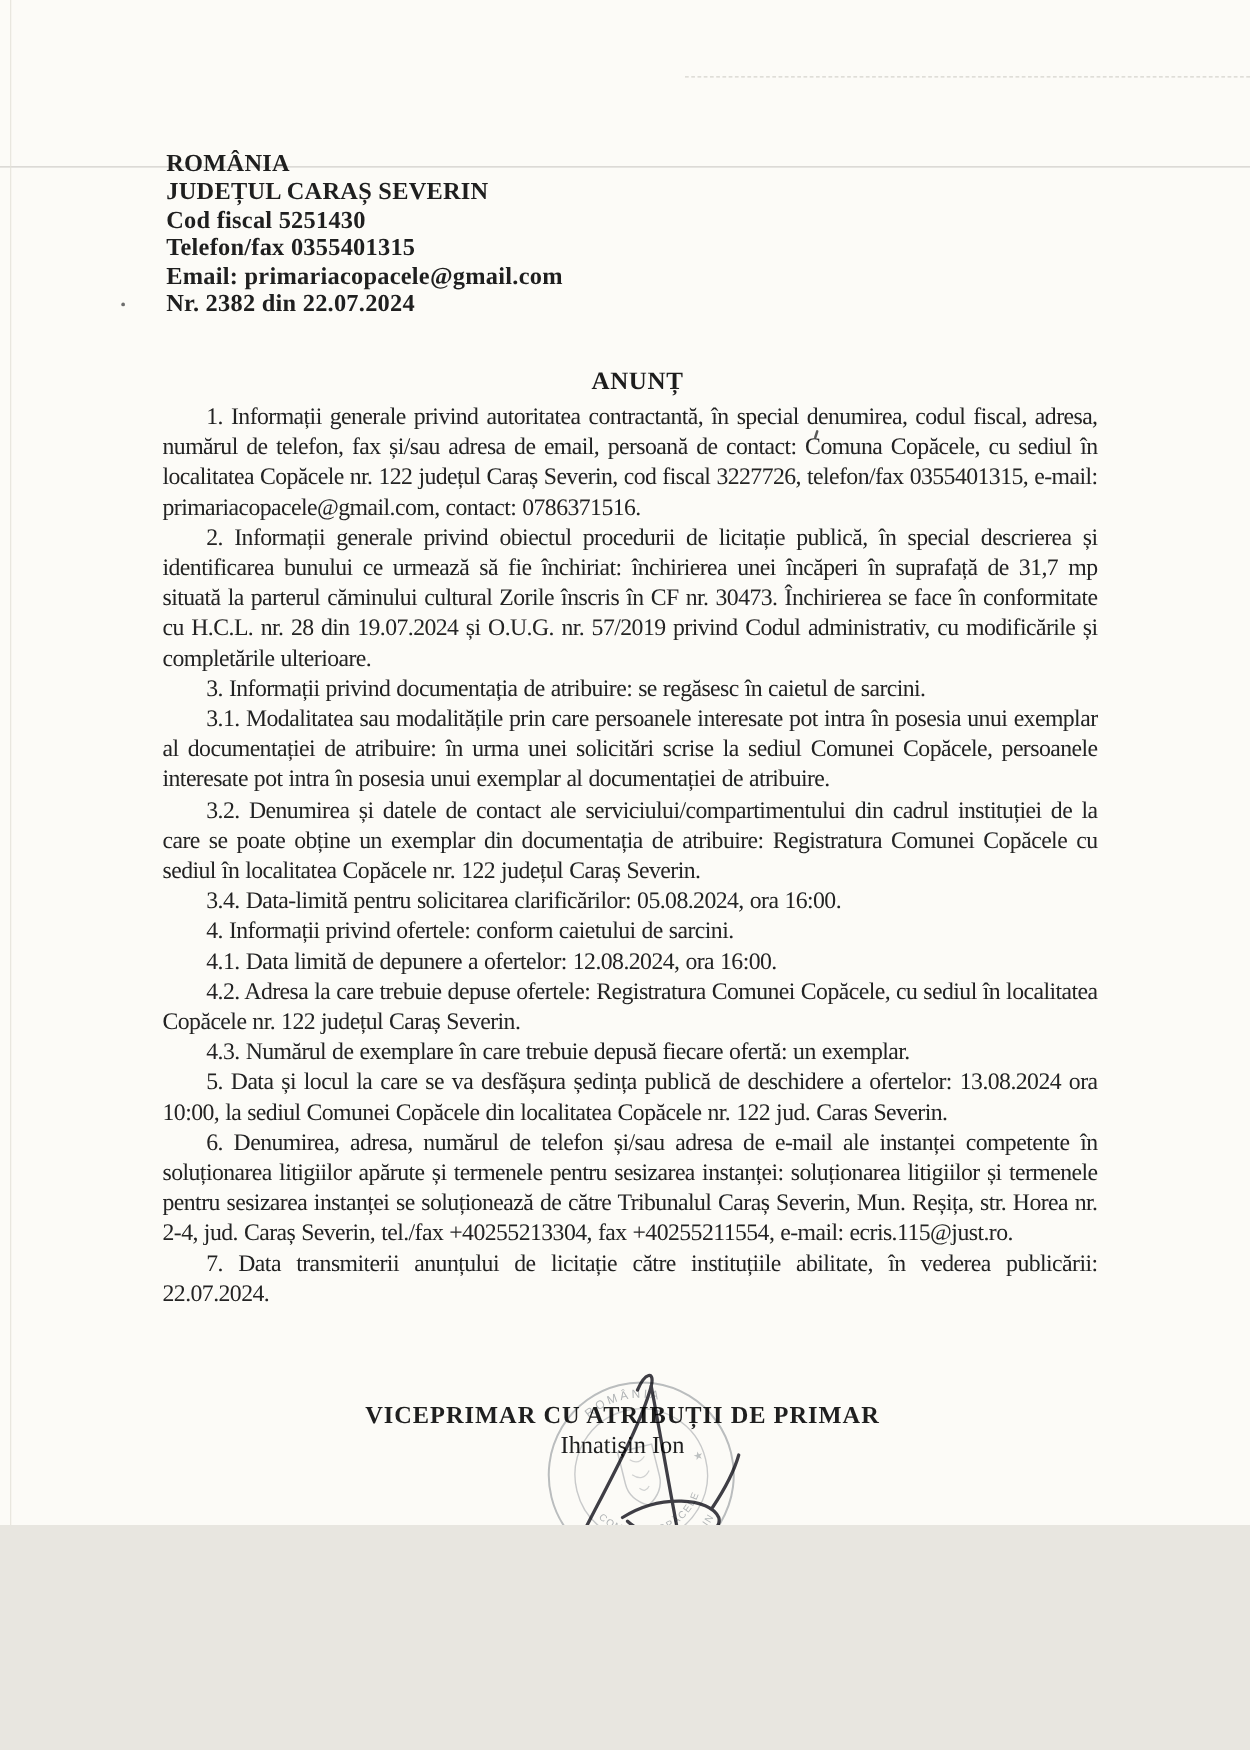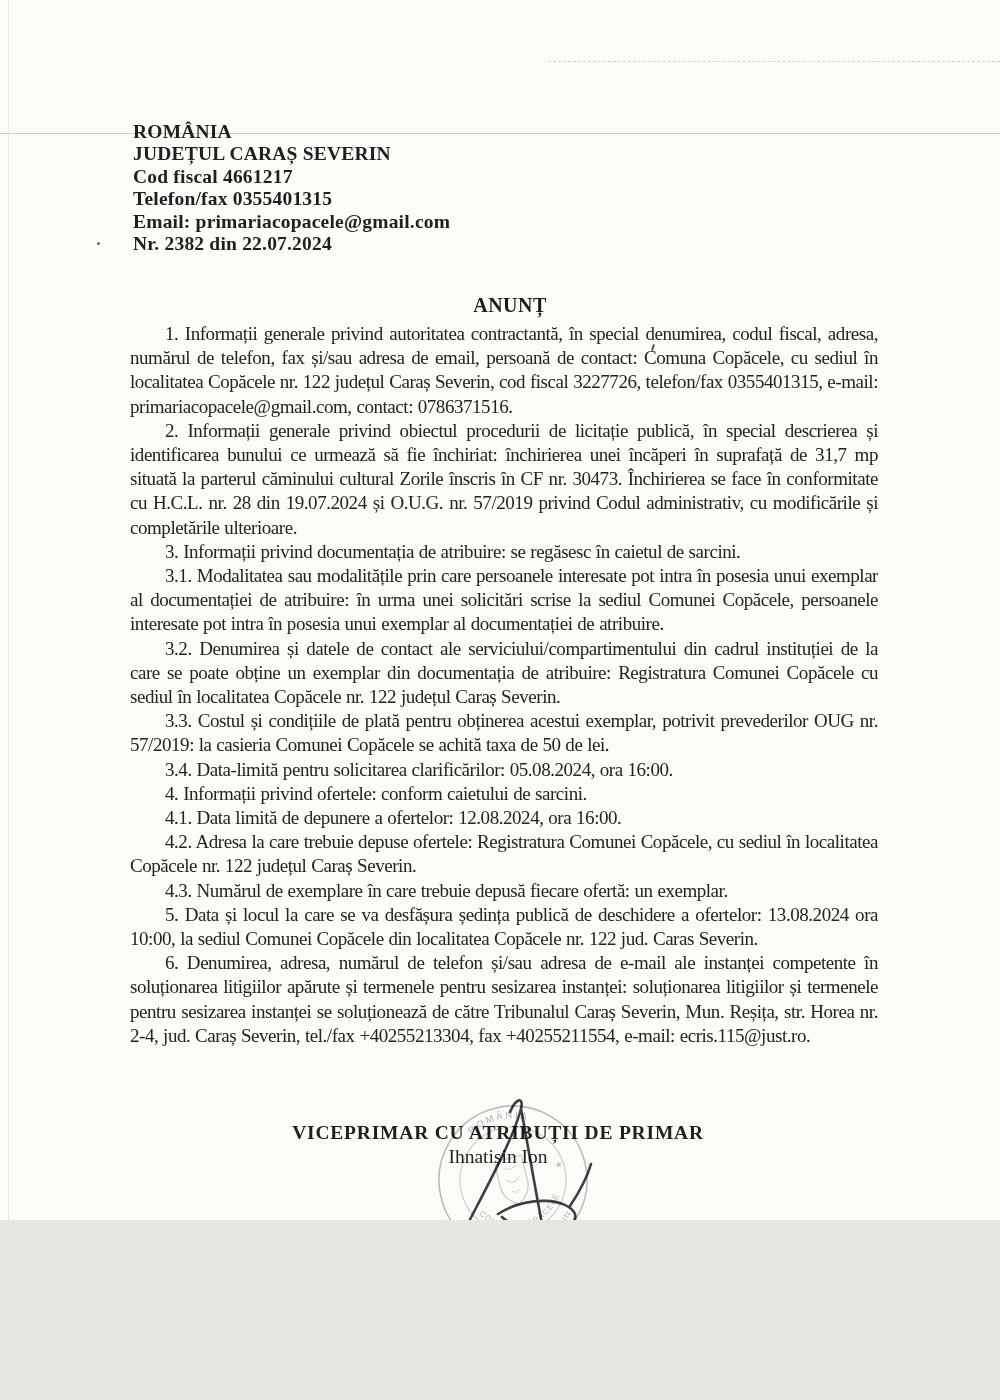--- a/index.html
+++ b/index.html
@@ -67,42 +67,42 @@
   <div class="artifact hline-mid"></div>
   <div class="artifact vline-left"></div>
   <div class="artifact hline-bottom"></div>
   <div class="artifact speck1"></div>
   <div class="artifact speck2"></div>
   <div class="artifact speck3"></div>
 
   <header class="doc-header">
     <div>ROMÂNIA</div>
     <div>JUDEȚUL CARAȘ SEVERIN</div>
-    <div>Cod fiscal 4661217</div>
+    <div>Cod fiscal 5251430</div>
     <div>Telefon/fax 0355401315</div>
     <div>Email: primariacopacele@gmail.com</div>
     <div>Nr. 2382 din 22.07.2024</div>
   </header>
 
   <h1 class="doc-title">ANUNȚ</h1>
 
   <main class="doc-body">
     <p>1.  Informații generale privind autoritatea contractantă, în special denumirea, codul fiscal, adresa, numărul de telefon, fax și/sau adresa de email, persoană de contact: Comuna Copăcele, cu sediul în localitatea Copăcele nr. 122 județul Caraș Severin, cod fiscal 3227726, telefon/fax 0355401315, e-mail: primariacopacele@gmail.com, contact: 0786371516.</p>
     <p>2. Informații generale privind obiectul procedurii de licitație publică, în special descrierea și identificarea bunului ce urmează să fie închiriat: închirierea unei încăperi în suprafață de 31,7 mp situată la parterul căminului cultural Zorile înscris în CF nr. 30473. Închirierea se face în conformitate cu H.C.L. nr. 28 din 19.07.2024 și O.U.G. nr. 57/2019 privind Codul administrativ, cu modificările și completările ulterioare.</p>
     <p>3.  Informații privind documentația de atribuire: se regăsesc în caietul de sarcini.</p>
     <p>3.1. Modalitatea sau modalitățile prin care persoanele interesate pot intra în posesia unui exemplar al documentației de atribuire: în urma unei solicitări scrise la sediul Comunei Copăcele, persoanele interesate pot intra în posesia unui exemplar al documentației de atribuire.</p>
     <p>3.2. Denumirea și datele de contact ale serviciului/compartimentului din cadrul instituției de la care se poate obține un exemplar din documentația de atribuire: Registratura Comunei Copăcele cu sediul în localitatea Copăcele nr. 122 județul Caraș Severin.</p>
-    <p>3.3. Costul și condițiile de plată pentru obținerea acestui exemplar, potrivit prevederilor OUG nr. 57/2019: la casieria Comunei Copăcele se achită taxa de 50 de lei.</p>
     <p>3.4. Data-limită pentru solicitarea clarificărilor: 05.08.2024, ora 16:00.</p>
     <p>4.  Informații privind ofertele: conform caietului de sarcini.</p>
     <p>4.1. Data limită de depunere a ofertelor: 12.08.2024, ora 16:00.</p>
     <p>4.2. Adresa la care trebuie depuse ofertele: Registratura Comunei Copăcele, cu sediul în localitatea Copăcele nr. 122 județul Caraș Severin.</p>
     <p>4.3. Numărul de exemplare în care trebuie depusă fiecare ofertă: un exemplar.</p>
     <p>5. Data și locul la care se va desfășura ședința publică de deschidere a ofertelor: 13.08.2024 ora 10:00, la sediul Comunei Copăcele din localitatea Copăcele nr. 122 jud. Caras Severin.</p>
     <p>6. Denumirea, adresa, numărul de telefon și/sau adresa de e-mail ale instanței competente în soluționarea litigiilor apărute și termenele pentru sesizarea instanței: soluționarea litigiilor și termenele pentru sesizarea instanței se soluționează de către Tribunalul Caraș Severin, Mun. Reșița, str. Horea nr. 2-4, jud. Caraș Severin, tel./fax +40255213304, fax +40255211554, e-mail: ecris.115@just.ro.</p>
+    <p>7.  Data transmiterii anunțului de licitație către instituțiile abilitate, în vederea publicării: 22.07.2024.</p>
   </main>
 
   <div class="sig-block">
     <div class="sig-role">VICEPRIMAR CU ATRIBUȚII DE PRIMAR</div>
     <div class="sig-name">Ihnatișin Ion</div>
   </div>
 
   <svg class="stamp" width="160" height="160" viewBox="0 0 160 160">
     <defs>
       <path id="arcTop" d="M 22 98 A 61 61 0 1 1 138 98" fill="none"></path>

